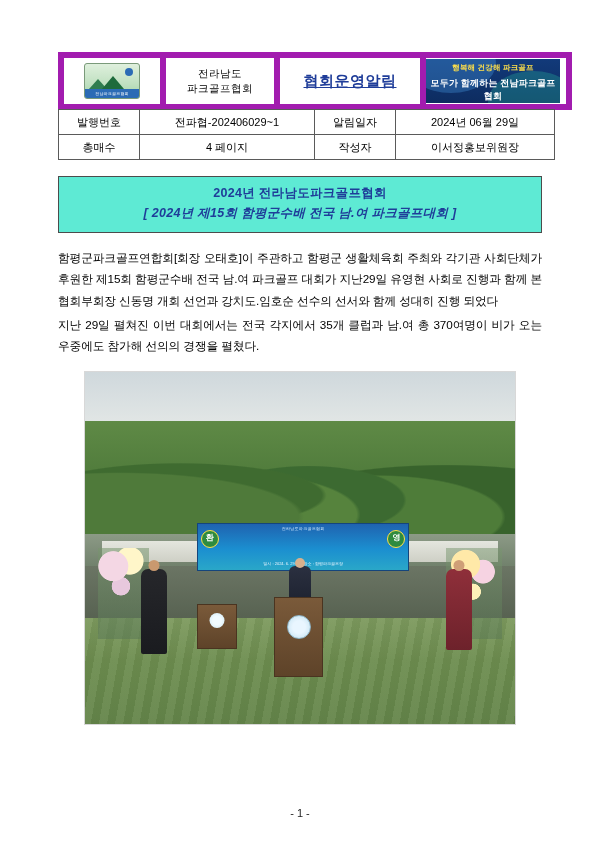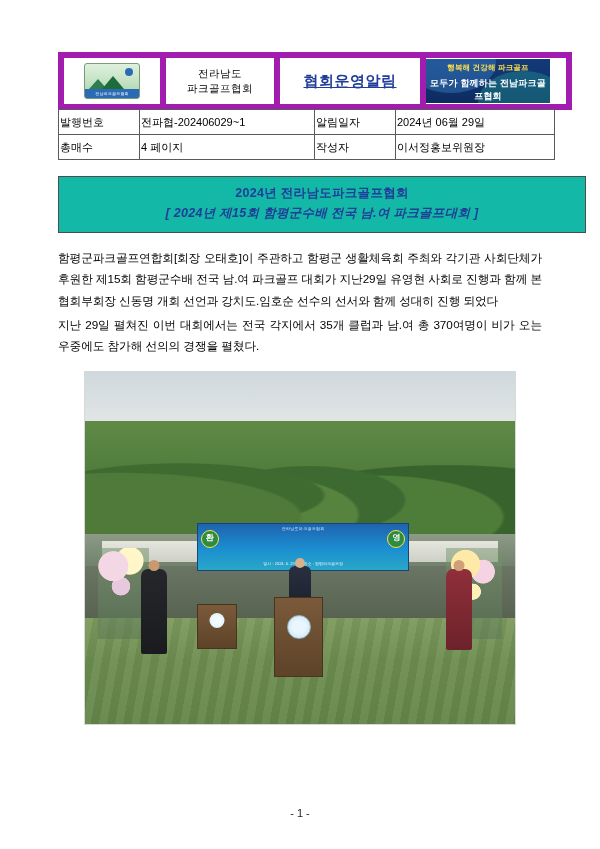--- a/index.html
+++ b/index.html
@@ -80,21 +80,21 @@
 
   .doc-title {
     font-size: 15px;
     font-weight: bold;
     color: #1f3d99;
     text-decoration: underline;
     letter-spacing: .5px;
   }
 
   .banner {
-    width: 124px;
+    width: 134px;
     height: 44px;
     background: linear-gradient(#123a7a, #0d2c60);
     position: relative;
     overflow: hidden;
   }
   .banner .b1 {
     position: absolute; top: 4px; left: 0; right: 0;
     text-align: center; font-size: 7.5px; font-weight: bold;
     color: #ffe04a; letter-spacing: .2px;
   }
@@ -118,35 +118,35 @@
   table.meta {
     width: 484px;
     border-collapse: collapse;
     table-layout: fixed;
     margin-top: -1px;
   }
   table.meta td {
     border: 1px solid #5a5a5a;
     height: 22px;
     font-size: 11px;
-    text-align: left;
+    text-align: center;
     vertical-align: middle;
   }
   .m-lab { width: 78px; }
   .m-val1 { width: 172px; }
   .m-lab2 { width: 78px; }
   .m-val2 { width: 156px; }
 
   
   .headline {
     margin-top: 16px;
-    width: 528px;
+    width: 484px;
     box-sizing: border-box;
     border: 1px solid #4c4c4c;
-    background: #14b8a6;
+    background: #5eead4;
     padding: 7px 4px 9px 4px;
     text-align: center;
   }
   .headline .h1 {
     font-size: 12.5px;
     font-weight: bold;
     color: #1f3d99;
     letter-spacing: .3px;
     line-height: 1.5;
   }

